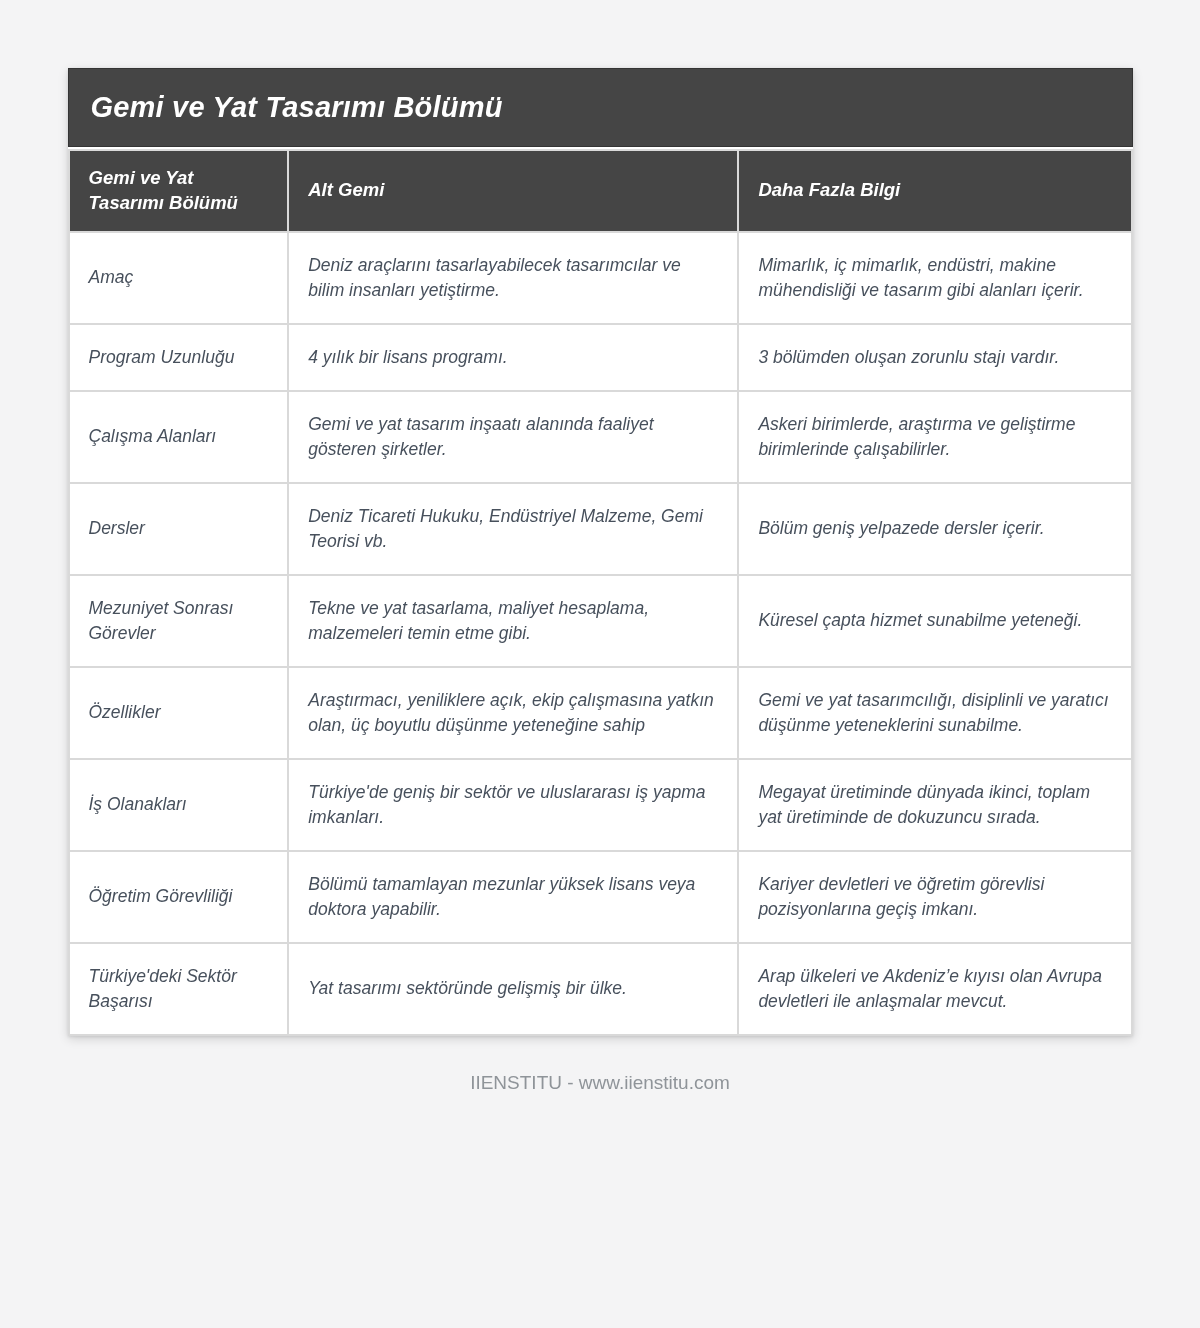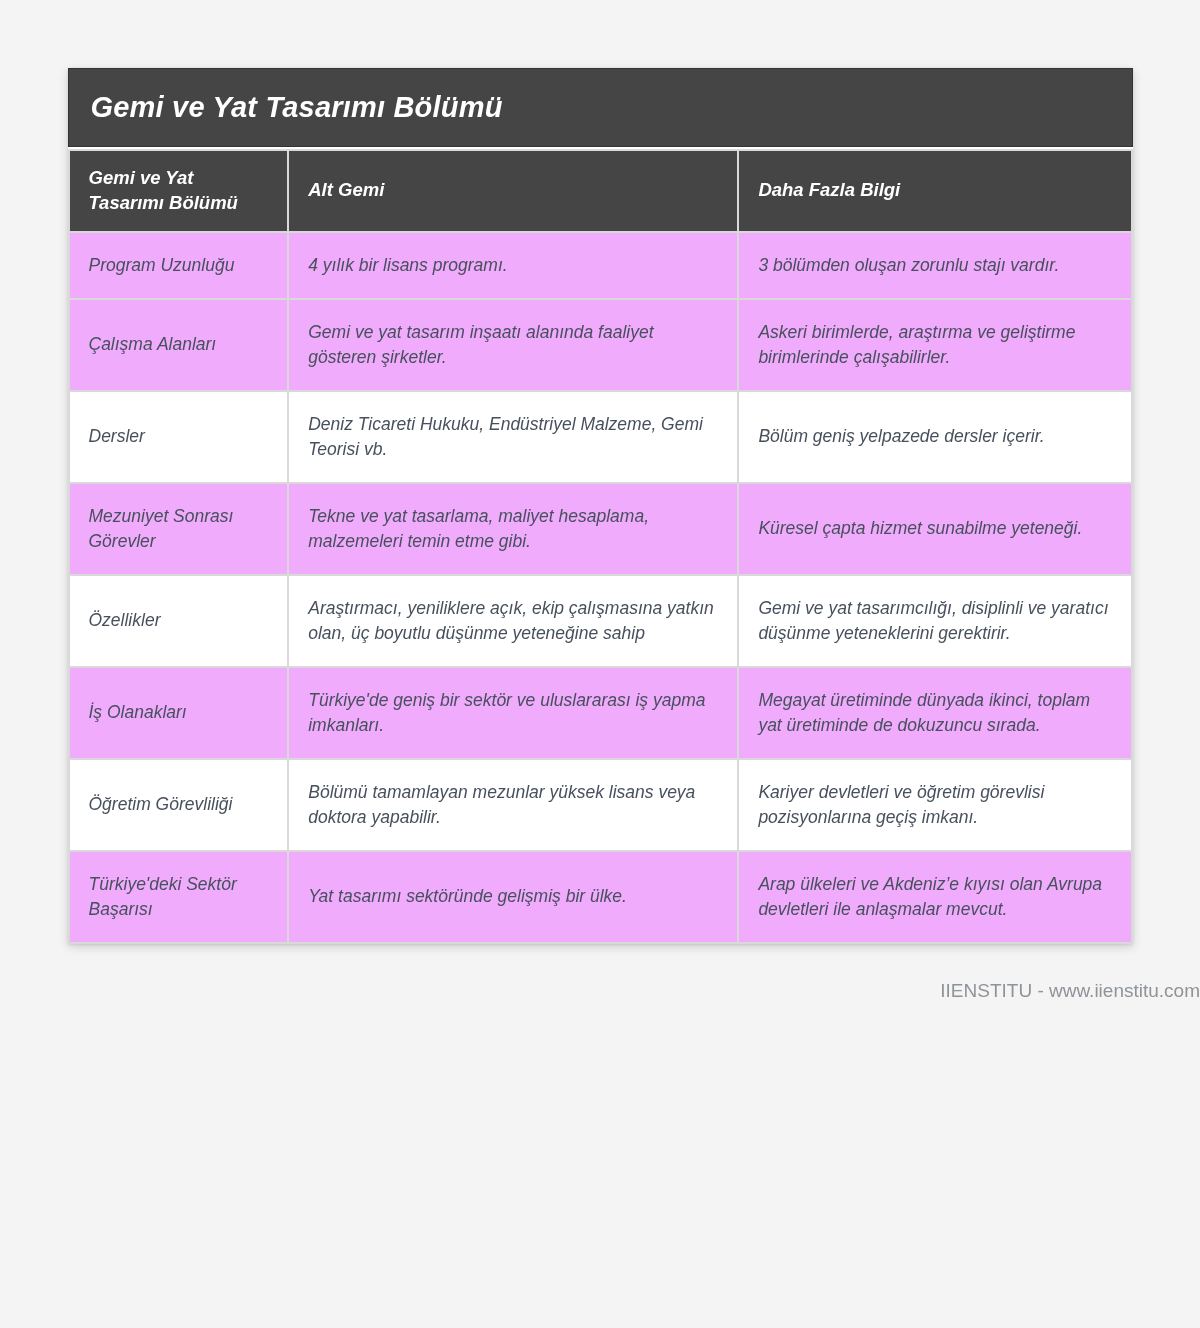--- a/index.html
+++ b/index.html
@@ -47,23 +47,23 @@
     line-height: 1.35;
   }
   td {
     font-size: 17.5px;
     color: #47505c;
     line-height: 25px;
     vertical-align: middle;
     padding: 20px 19px;
     background: #ffffff;
   }
-  tr.alt td { background: #f0abfc; }
+  tr.alt td { background: #ffffff; }
   .footer {
-    text-align: right;
+    text-align: center;
     color: #8f9499;
     font-size: 19px;
     padding: 36px 0 40px 0;
   }
 </style>
 </head>
 <body>
 
 <div class="card">
   <div class="title-bar">Gemi ve Yat Tasarımı Bölümü</div>
@@ -75,20 +75,25 @@
         <col class="c3">
     </colgroup>
     <thead>
       <tr>
         <th>Gemi ve Yat Tasarımı Bölümü</th>
         <th>Alt Gemi</th>
         <th>Daha Fazla Bilgi</th>
       </tr>
     </thead>
     <tbody>
+  <tr>
+    <td>Amaç</td>
+    <td>Deniz araçlarını tasarlayabilecek tasarımcılar ve bilim insanları yetiştirme.</td>
+    <td>Mimarlık, iç mimarlık, endüstri, makine mühendisliği ve tasarım gibi alanları içerir.</td>
+  </tr>
 
   <tr class="alt">
     <td>Program Uzunluğu</td>
     <td>4 yılık bir lisans programı.</td>
     <td>3 bölümden oluşan zorunlu stajı vardır.</td>
   </tr>
 
 
   <tr class="alt">
     <td>Çalışma Alanları</td>
@@ -104,21 +109,21 @@
 
   <tr class="alt">
     <td>Mezuniyet Sonrası Görevler</td>
     <td>Tekne ve yat tasarlama, maliyet hesaplama, malzemeleri temin etme gibi.</td>
     <td>Küresel çapta hizmet sunabilme yeteneği.</td>
   </tr>
 
   <tr>
     <td>Özellikler</td>
     <td>Araştırmacı, yeniliklere açık, ekip çalışmasına yatkın olan, üç boyutlu düşünme yeteneğine sahip</td>
-    <td>Gemi ve yat tasarımcılığı, disiplinli ve yaratıcı düşünme yeteneklerini gerektirir.</td>
+    <td>Gemi ve yat tasarımcılığı, disiplinli ve yaratıcı düşünme yeteneklerini sunabilme.</td>
   </tr>
 
   <tr class="alt">
     <td>İş Olanakları</td>
     <td>Türkiye'de geniş bir sektör ve uluslararası iş yapma imkanları.</td>
     <td>Megayat üretiminde dünyada ikinci, toplam yat üretiminde de dokuzuncu sırada.</td>
   </tr>
 
   <tr>
     <td>Öğretim Görevliliği</td>

